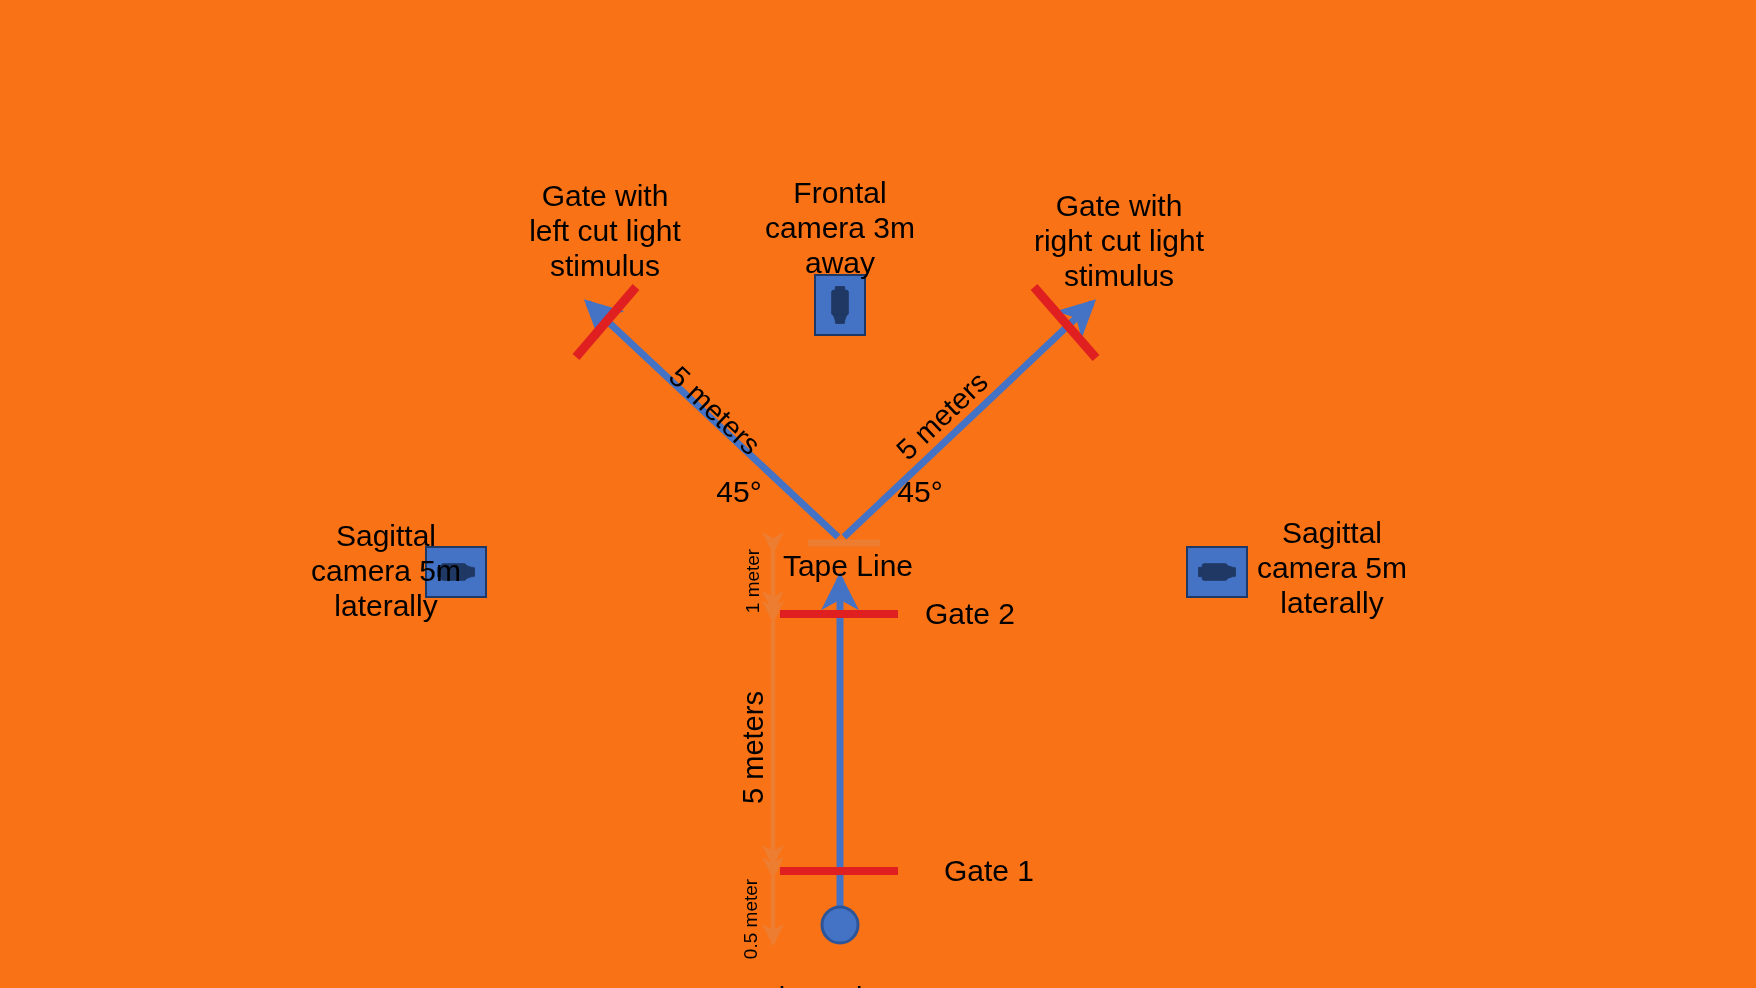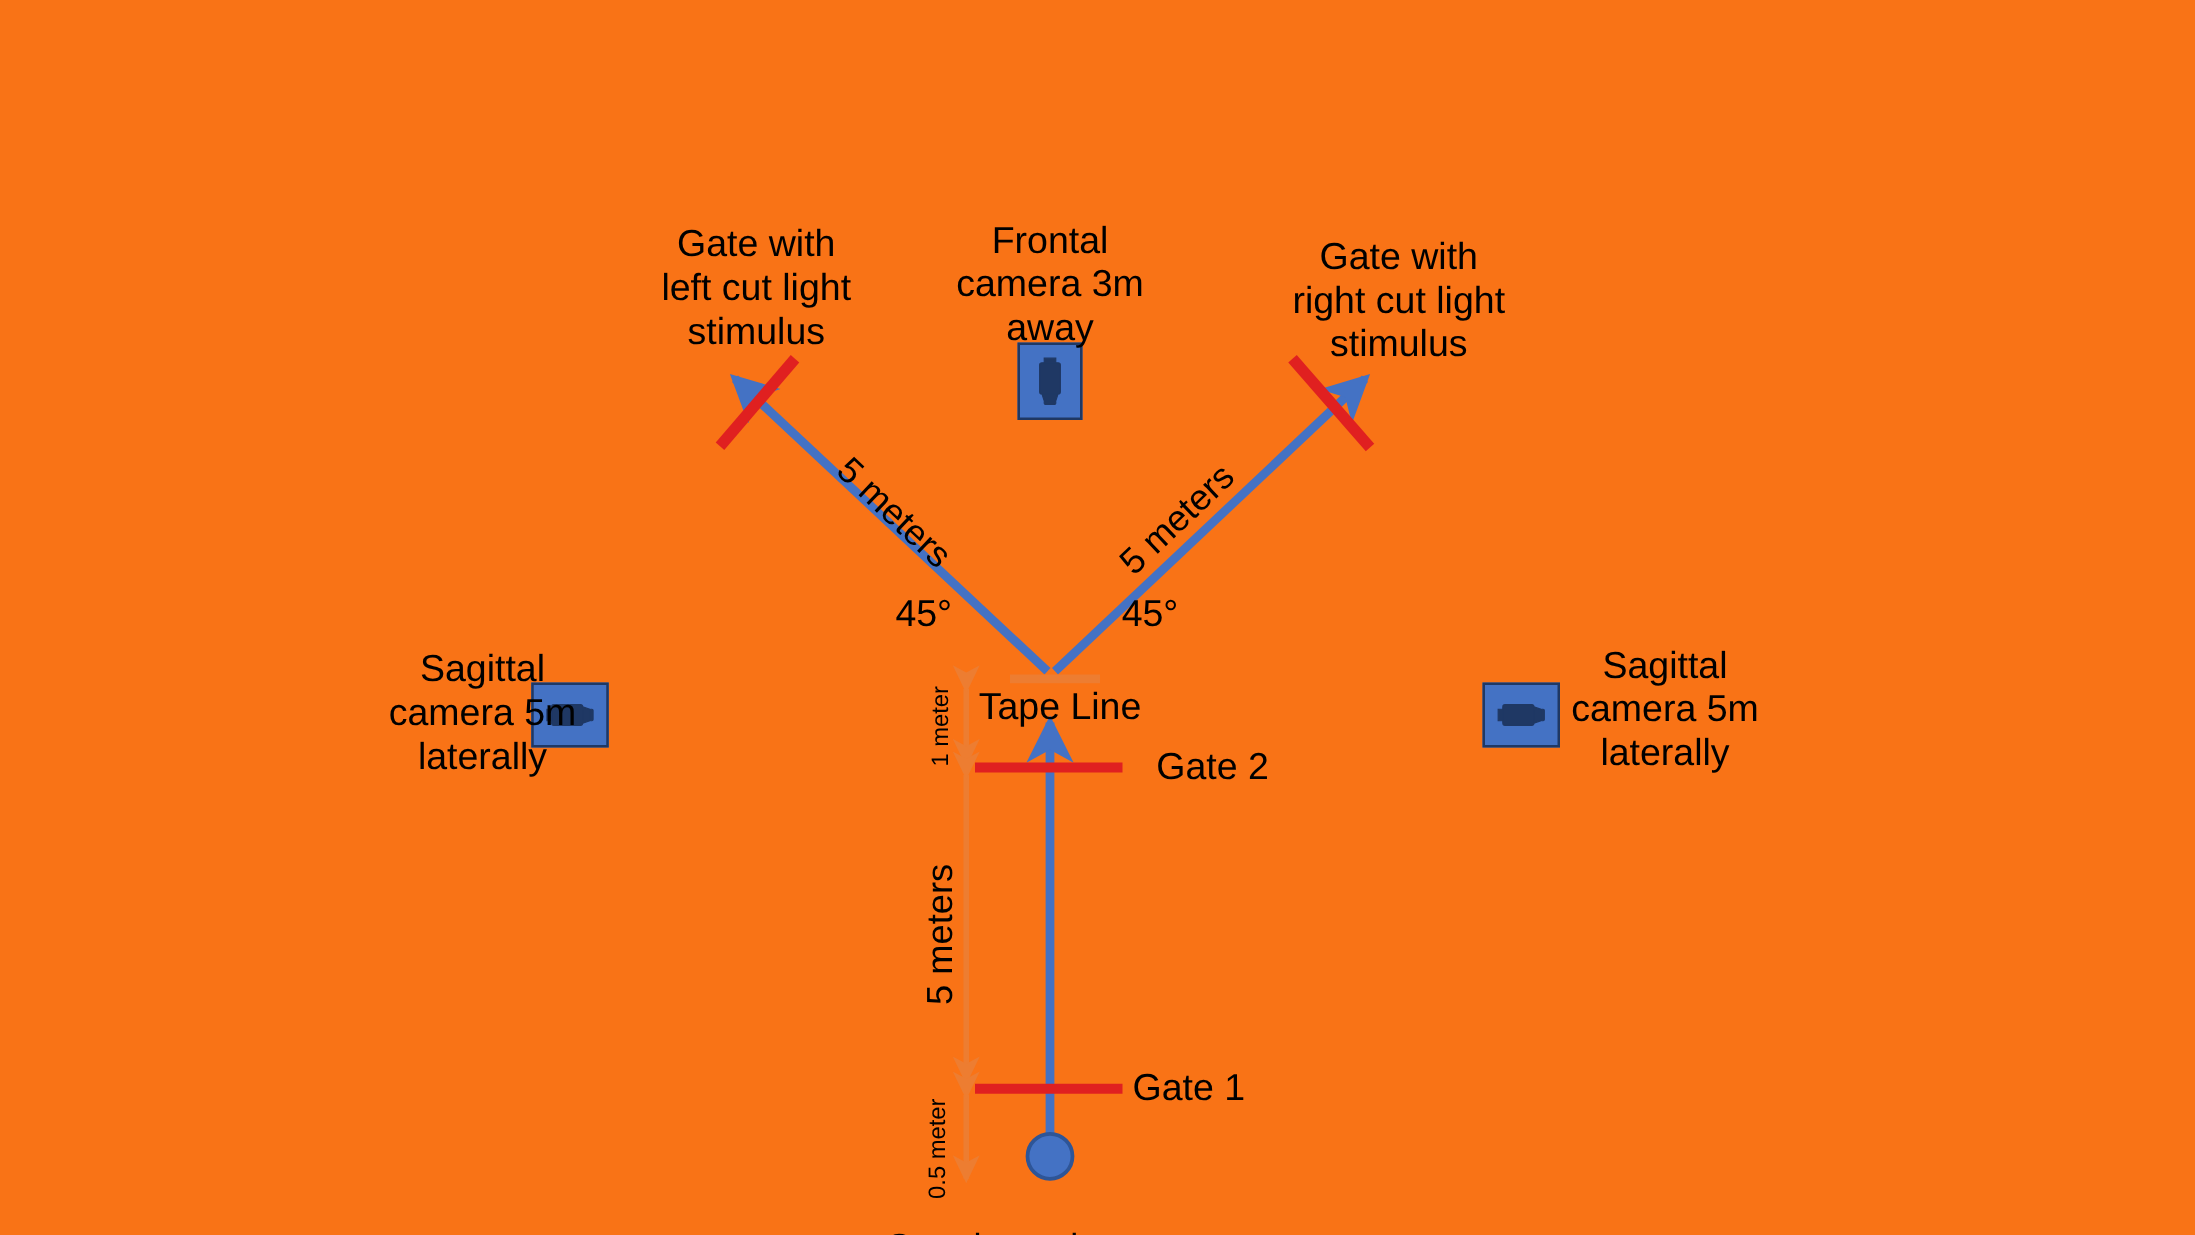--- a/index.html
+++ b/index.html
@@ -166,21 +166,21 @@
   <div class="diag-label" style="left:890px; top:443px; transform: rotate(-43.5deg);">5 meters</div>
 
   <div class="label label-lg" style="left:697px; top:474px; width:84px;">45°</div>
 
   <div class="label label-lg" style="left:878px; top:474px; width:84px;">45°</div>
 
   <div class="label label-lg" style="left:766px; top:548px; width:164px; ">Tape Line</div>
 
   <div class="label label-lg" style="left:906px; top:596px; width:128px; text-align:center;">Gate 2</div>
 
-  <div class="label label-lg" style="left:906px; top:853px; width:128px; text-align:left;">Gate 1</div>
+  <div class="label label-lg" style="left:906px; top:853px; width:128px; text-align:right;">Gate 1</div>
 
   <div class="rot-label" style="left:706px; top:570px; width:94px; text-align:center;">1 meter</div>
 
   <div class="rot-label big" style="left:679px; top:731px; width:148px; text-align:center;">5 meters</div>
 
   <div class="rot-label" style="left:695px; top:908px; width:112px; text-align:center;">0.5 meter</div>
 
   <div class="label label-md" style="left:650px; top:950px; width:380px;">Start in static stance</div>
 
 </div>

